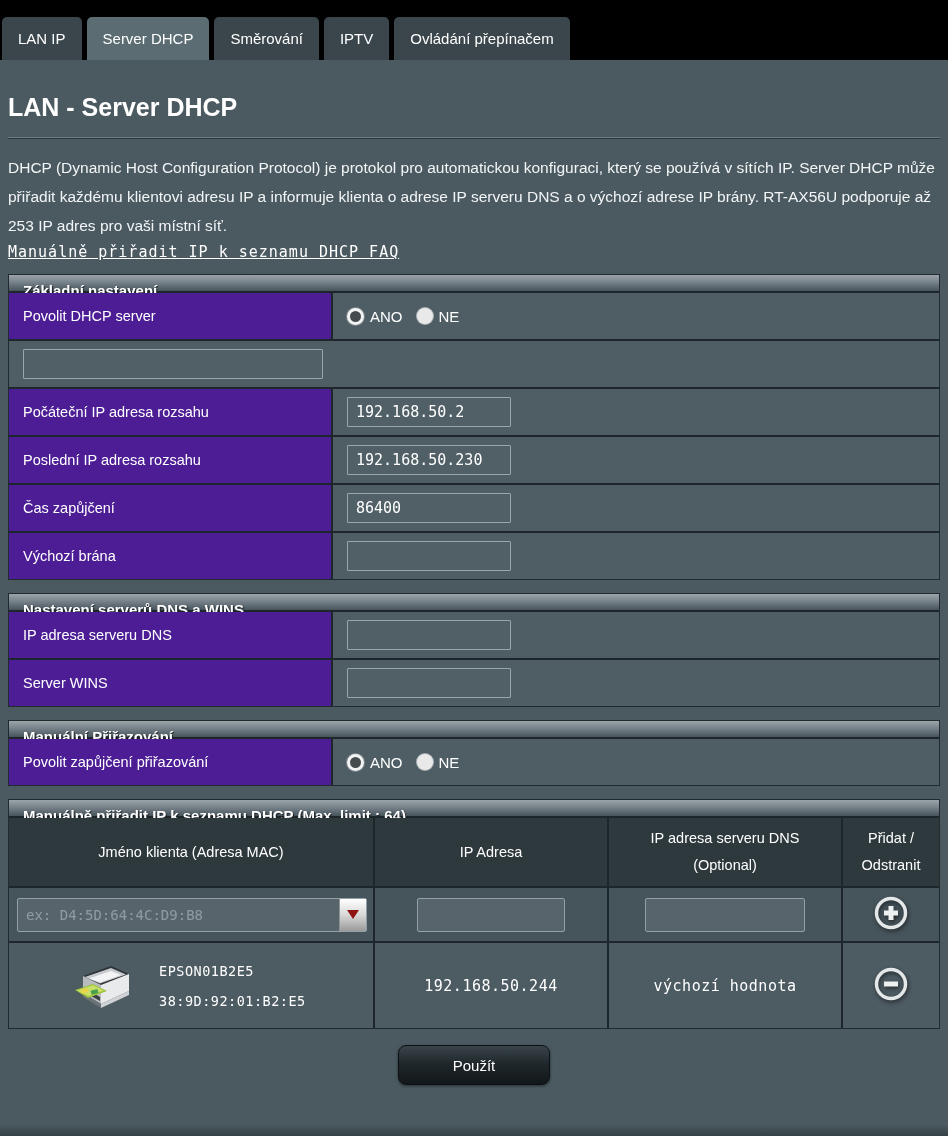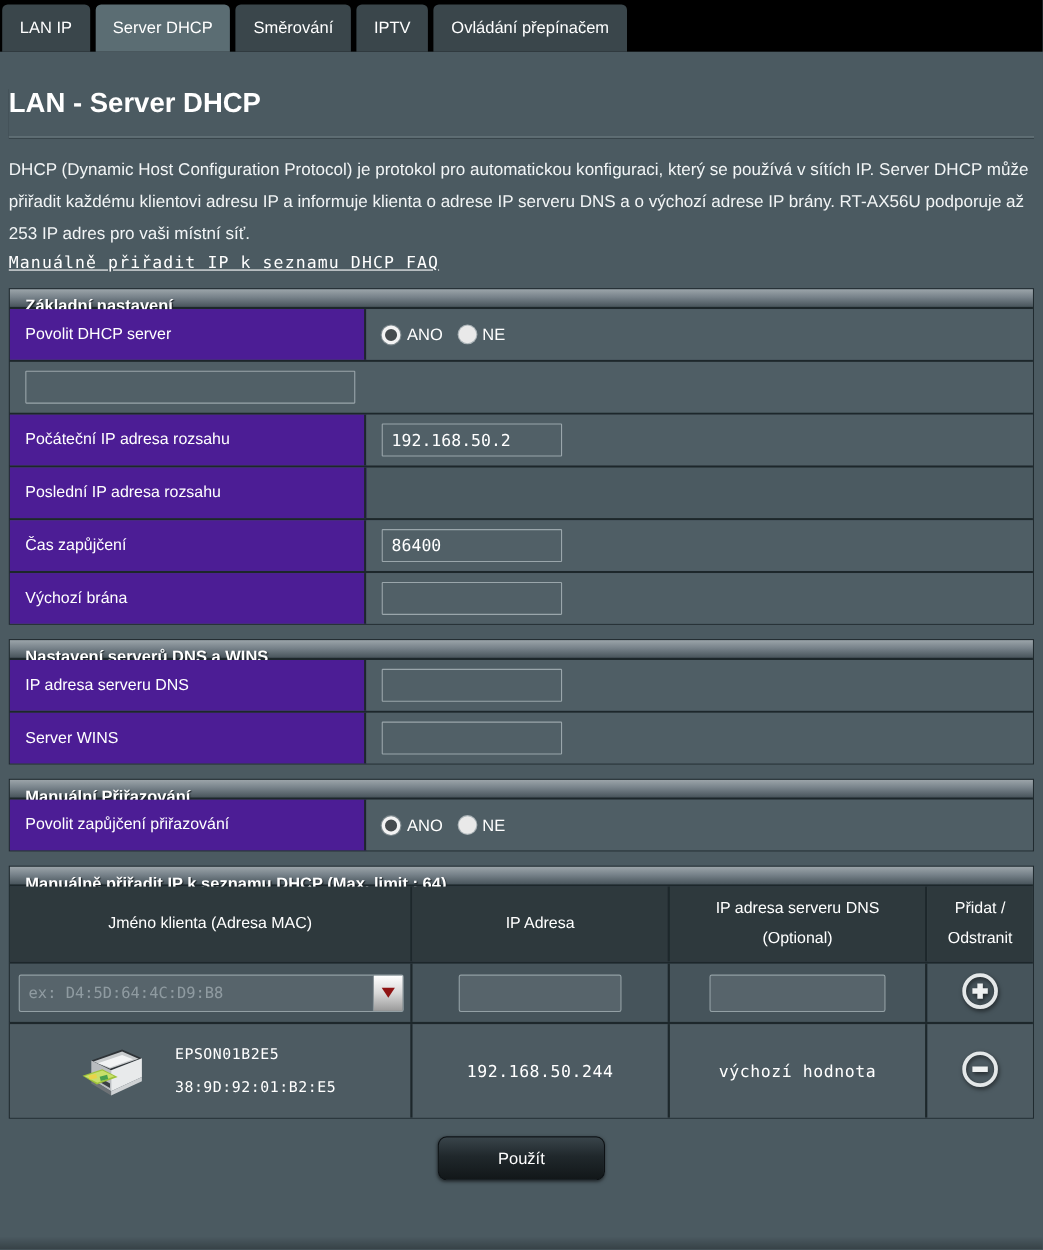--- a/index.html
+++ b/index.html
@@ -7,21 +7,21 @@
   body {
     width: 948px; height: 1136px;
     background: #4b5a61;
     font-family: "Liberation Sans", sans-serif;
     color: #ffffff;
     overflow: hidden;
     position: relative;
   }
   
   .tabbar {
-    height: 47px; background: #000;
+    height: 60px; background: #000;
     display: flex; align-items: flex-end;
     padding-left: 2px;
   }
   .tab {
     height: 43px; line-height: 43px;
     padding: 0 16px; margin-right: 5px;
     background: #3a464b; color: #fff;
     font-size: 15px;
     border-radius: 5px 5px 0 0;
     cursor: pointer; white-space: nowrap;
@@ -207,20 +207,23 @@
 
     <div class="row">
       <div class="lbl">Počáteční IP adresa rozsahu</div>
       <div class="val">
         <input class="txt w155" value="192.168.50.2" style="">
       </div>
     </div>
 
     <div class="row">
       <div class="lbl">Poslední IP adresa rozsahu</div>
+      <div class="val">
+        <input class="txt w155" value="192.168.50.230" style="">
+      </div>
     </div>
 
     <div class="row">
       <div class="lbl">Čas zapůjčení</div>
       <div class="val">
         <input class="txt w155" value="86400" style="">
       </div>
     </div>
 
     <div class="row">

